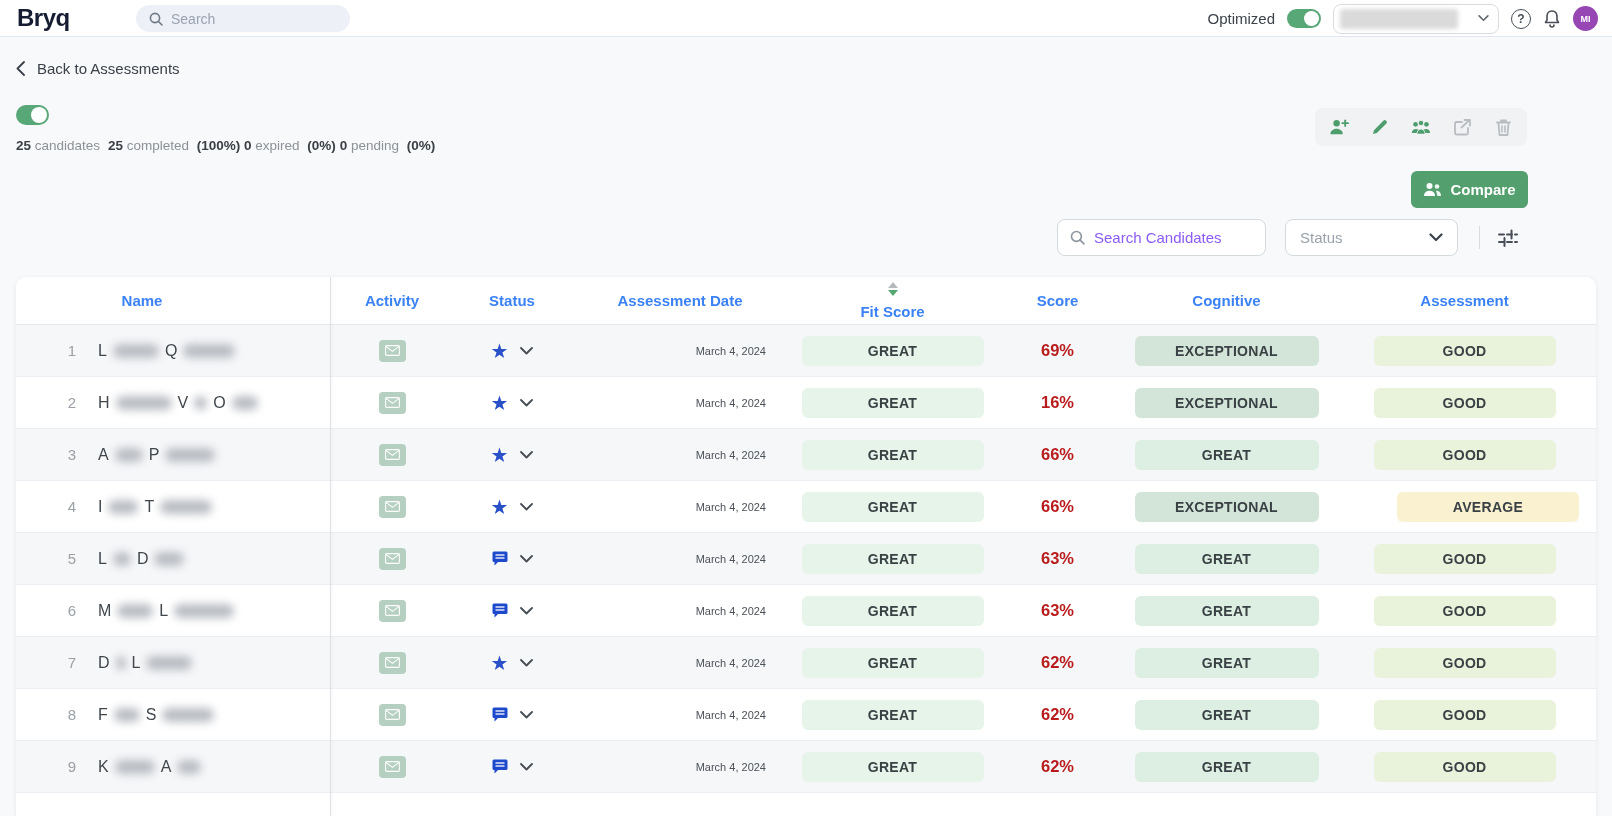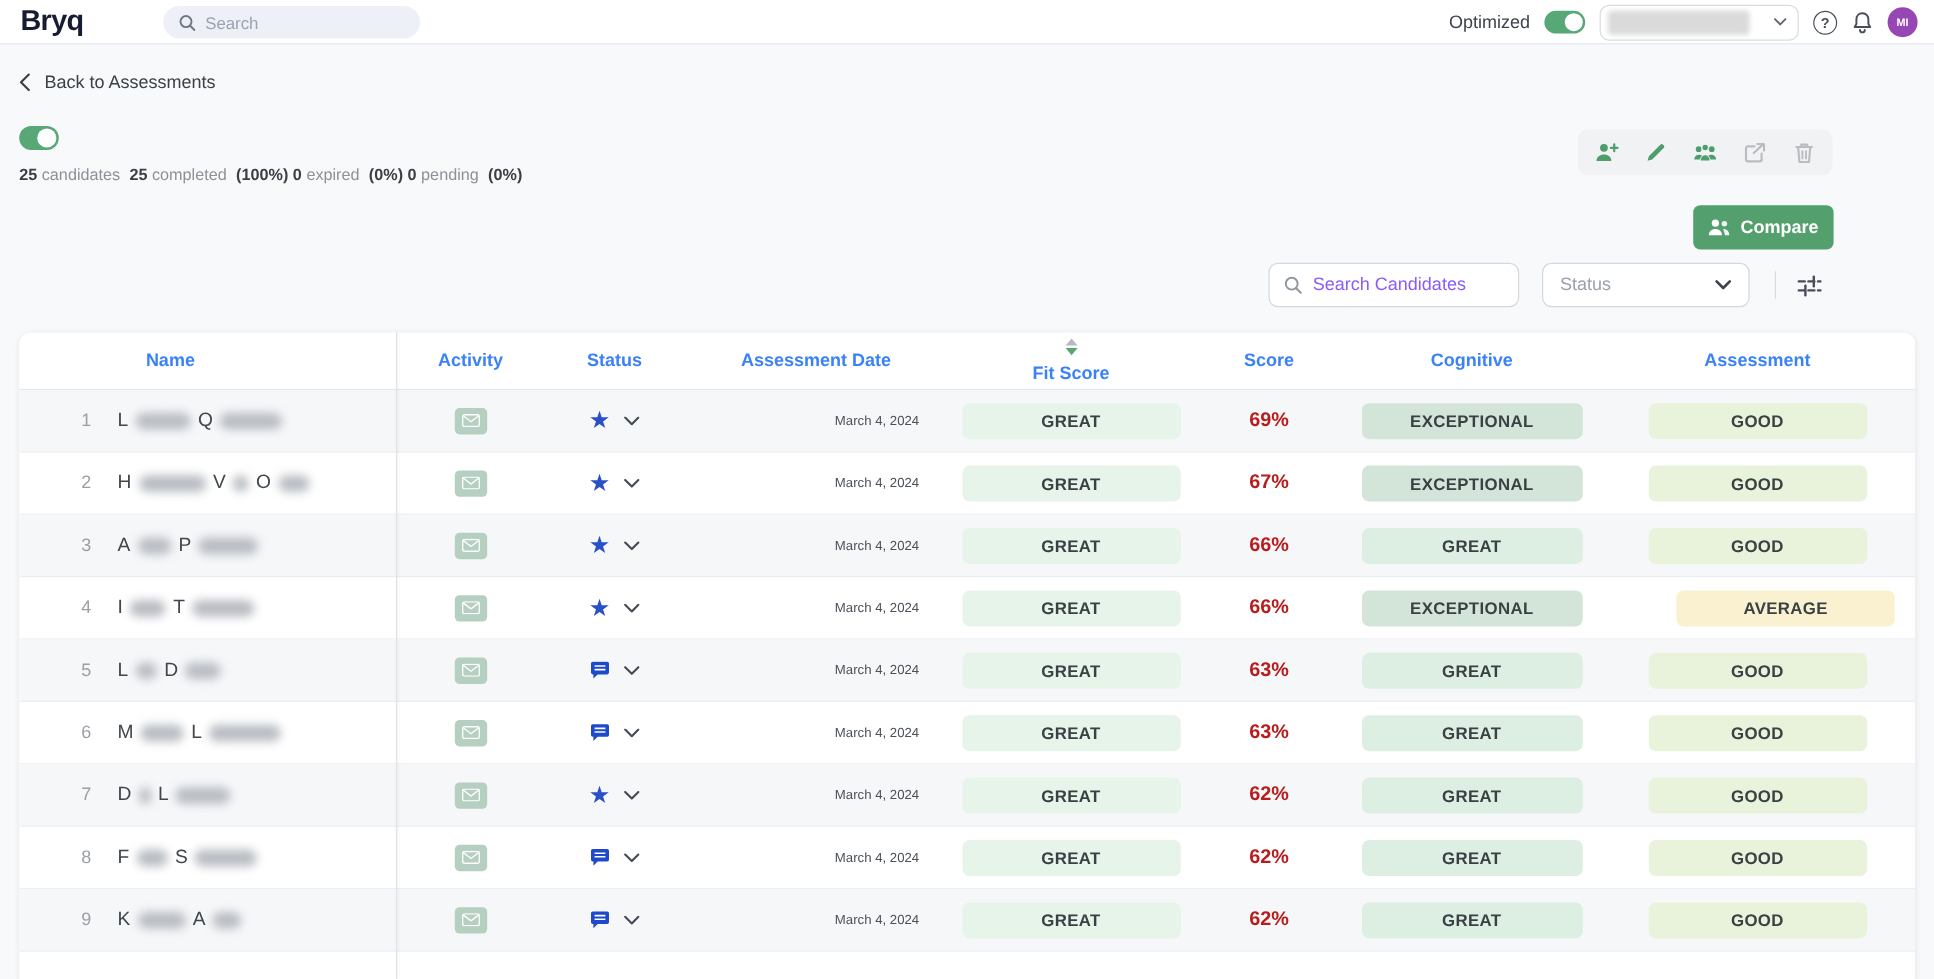--- a/index.html
+++ b/index.html
@@ -287,21 +287,21 @@
       <span class="star-ic">★</span>
 
       <svg width="13" height="8" viewBox="0 0 13 8">
         <path d="M1 1l5.5 5.5L12 1" stroke="#454c54" stroke-width="1.8" fill="none" stroke-linecap="round" stroke-linejoin="round"></path>
       </svg>
     </div>
     <div class="cell-date">March 4, 2024</div>
     <div class="cell-center">
           <span class="badge badge-fit" style="background: rgb(231, 244, 234);">GREAT</span>
         </div>
-    <div class="cell-score">67%</div>
+    <div class="cell-score">16%</div>
     <div class="cell-center">
           <span class="badge badge-cog" style="background: rgb(211, 229, 216);">EXCEPTIONAL</span>
         </div>
     <div class="cell-center">
           <span class="badge badge-pers" style="background: rgb(233, 242, 219);">GOOD</span>
         </div>
   </div>
       <div class="trow striped">
     <div class="cell-name">
       <span class="row-num">3</span>

